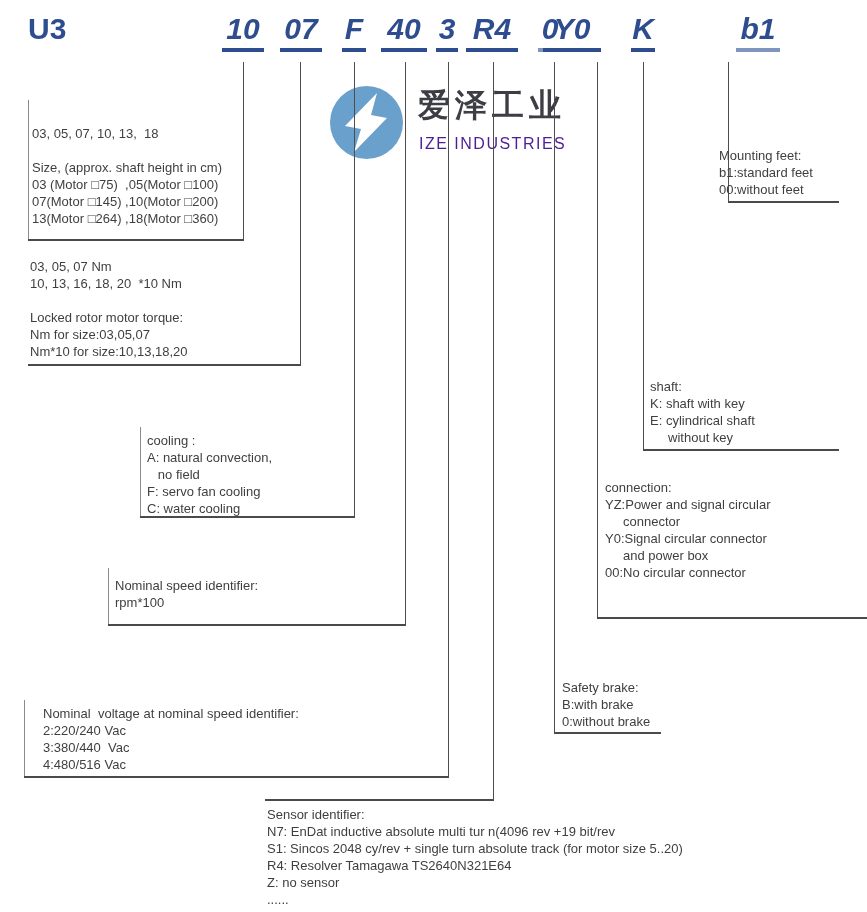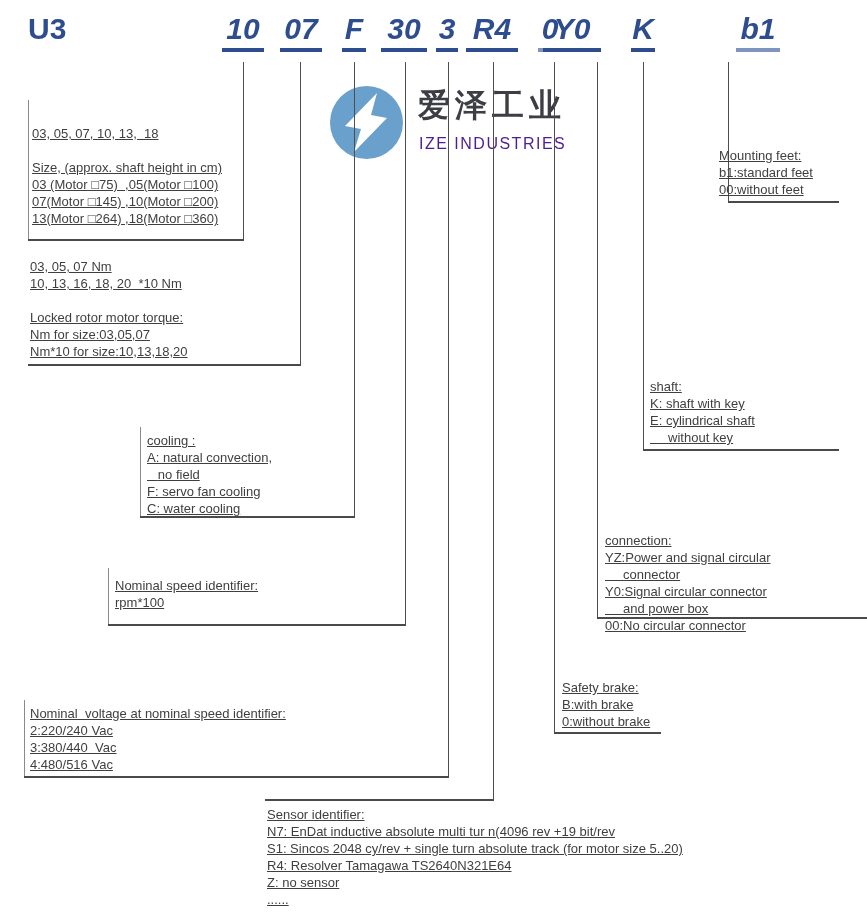--- a/index.html
+++ b/index.html
@@ -21,21 +21,20 @@
   .code-u .ul.light{background:#7f95c0;}
   
   .vl{position:absolute;width:1px;background:#4d4d4d;z-index:3;}
   .riser{position:absolute;width:1px;background:#8a8a8a;z-index:3;}
   .hl{position:absolute;height:2px;background:#4a4a4a;z-index:3;}
   
   .block{
     position:absolute;z-index:4;
     font-size:13px;line-height:17px;color:#3f3f3f;
     white-space:pre-wrap;
-    text-decoration:underline;
   }
   
   .wm-logo{position:absolute;left:330px;top:86px;width:73px;height:73px;z-index:1;}
   .wm-cn{
     position:absolute;left:418px;top:90px;z-index:1;
     font-size:32px;line-height:36px;font-weight:bold;color:#3d3d45;letter-spacing:5px;
     font-family:Liberation Mono, monospace;
   }
   .wm-en{
     position:absolute;left:419px;top:133px;z-index:1;
@@ -53,21 +52,21 @@
 </div>
 <div class="code-u" style="left:280px;width:42px">
   <div class="ct">07</div>
   <div class="ul"></div>
 </div>
 <div class="code-u" style="left:342px;width:24px">
   <div class="ct">F</div>
   <div class="ul"></div>
 </div>
 <div class="code-u" style="left:381px;width:46px">
-  <div class="ct">30</div>
+  <div class="ct">40</div>
   <div class="ul"></div>
 </div>
 <div class="code-u" style="left:436px;width:22px">
   <div class="ct">3</div>
   <div class="ul"></div>
 </div>
 <div class="code-u" style="left:466px;width:52px">
   <div class="ct">R4</div>
   <div class="ul"></div>
 </div>
@@ -144,34 +143,34 @@
 Locked rotor motor torque:
 Nm for size:03,05,07
 Nm*10 for size:10,13,18,20</div>
 <div class="block" style="left:147px;top:432px;width:205px">cooling :
 A: natural convection,
    no field
 F: servo fan cooling
 C: water cooling</div>
 <div class="block" style="left:115px;top:577px;width:285px">Nominal speed identifier:
 rpm*100</div>
-<div class="block" style="left:30px;top:705px;width:415px">Nominal  voltage at nominal speed identifier:
+<div class="block" style="left:43px;top:705px;width:415px">Nominal  voltage at nominal speed identifier:
 2:220/240 Vac
 3:380/440  Vac
 4:480/516 Vac</div>
 <div class="block" style="left:267px;top:806px;width:470px">Sensor identifier:
 N7: EnDat inductive absolute multi tur n(4096 rev +19 bit/rev
 S1: Sincos 2048 cy/rev + single turn absolute track (for motor size 5..20)
 R4: Resolver Tamagawa TS2640N321E64
 Z: no sensor
 ......</div>
 <div class="block" style="left:562px;top:679px;width:140px">Safety brake:
 B:with brake
 0:without brake</div>
-<div class="block" style="left:605px;top:532px;width:215px">connection:
+<div class="block" style="left:605px;top:479px;width:215px">connection:
 YZ:Power and signal circular
      connector
 Y0:Signal circular connector
      and power box
 00:No circular connector</div>
 <div class="block" style="left:650px;top:378px;width:170px">shaft:
 K: shaft with key
 E: cylindrical shaft
      without key</div>
 <div class="block" style="left:719px;top:147px;width:120px">Mounting feet:

